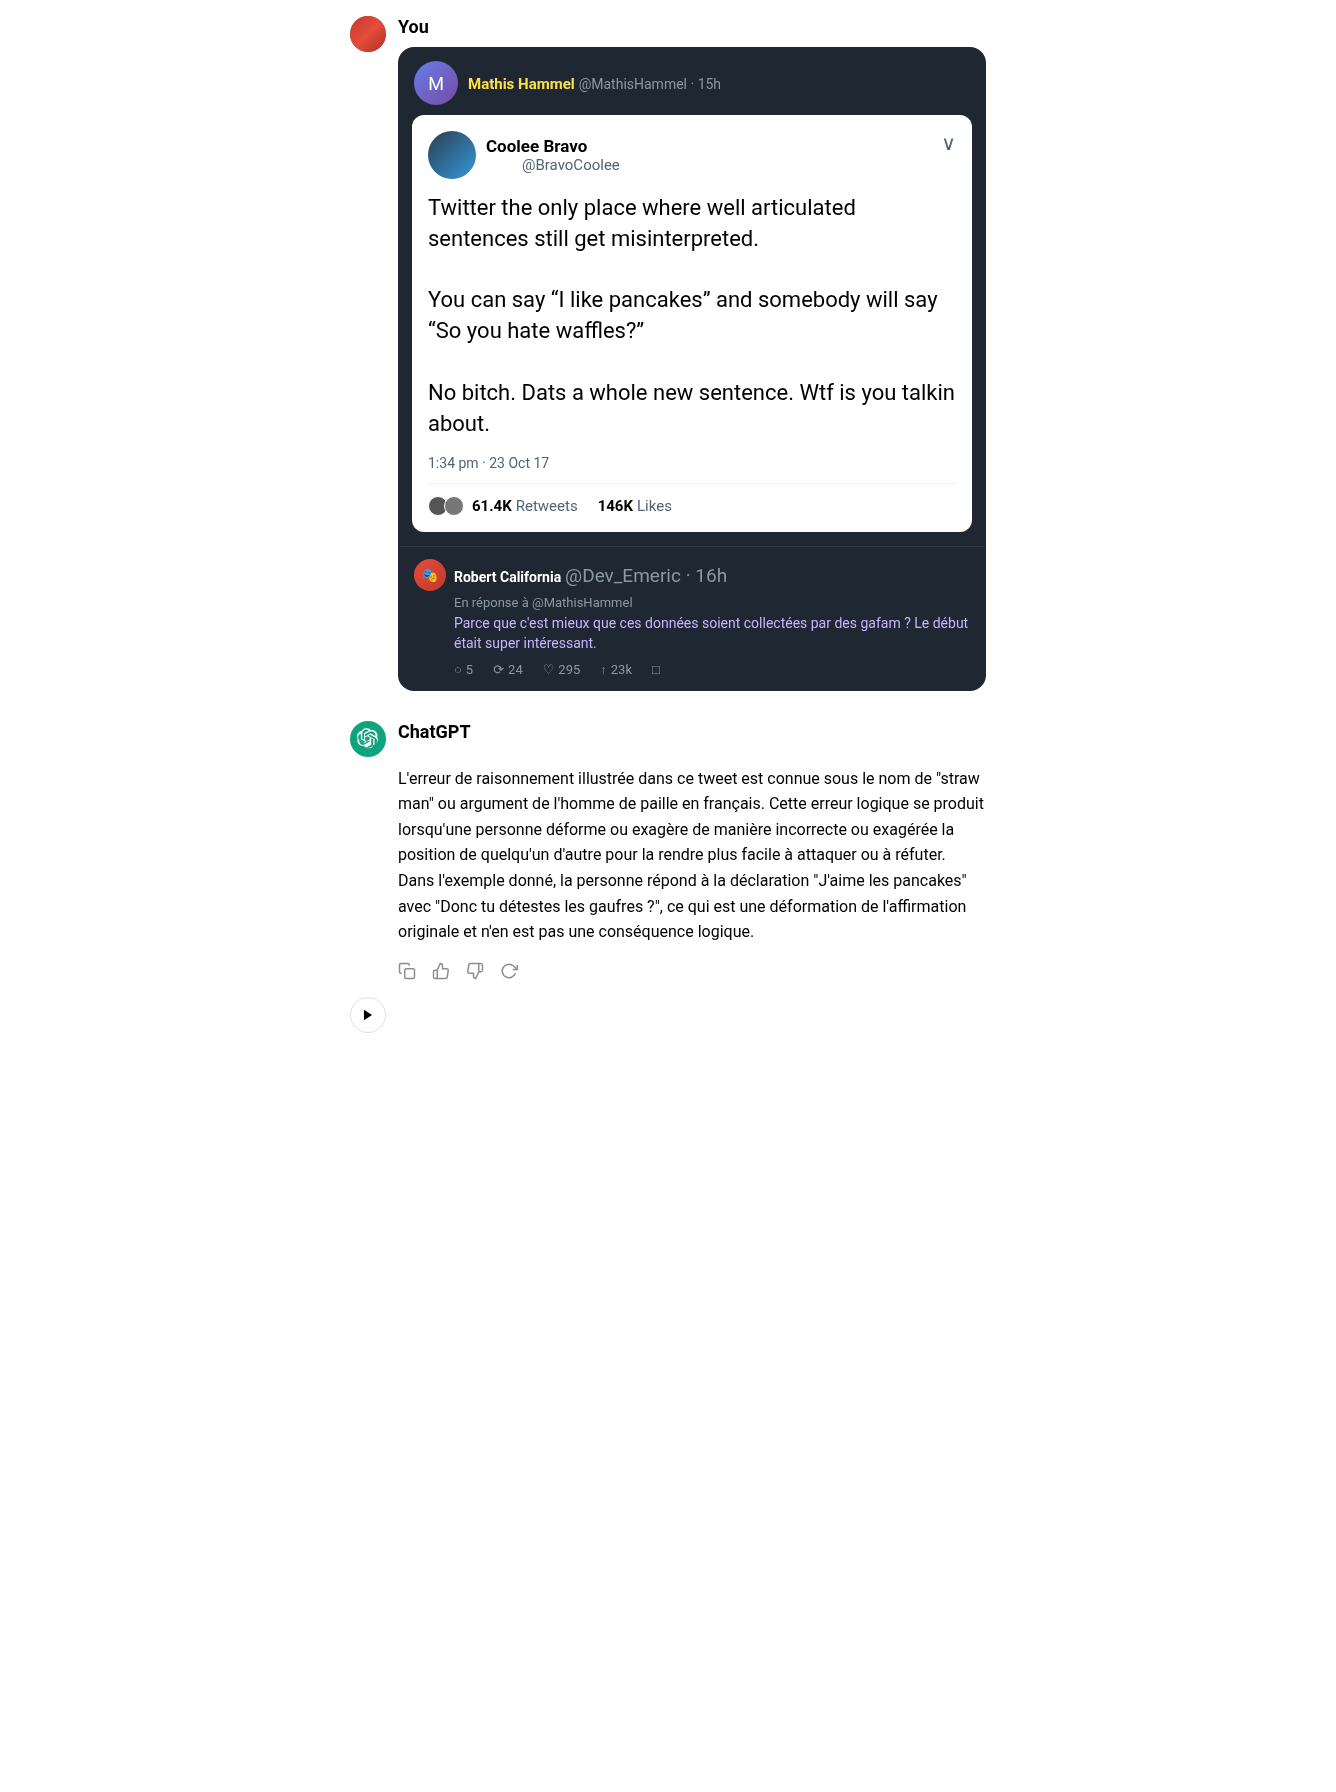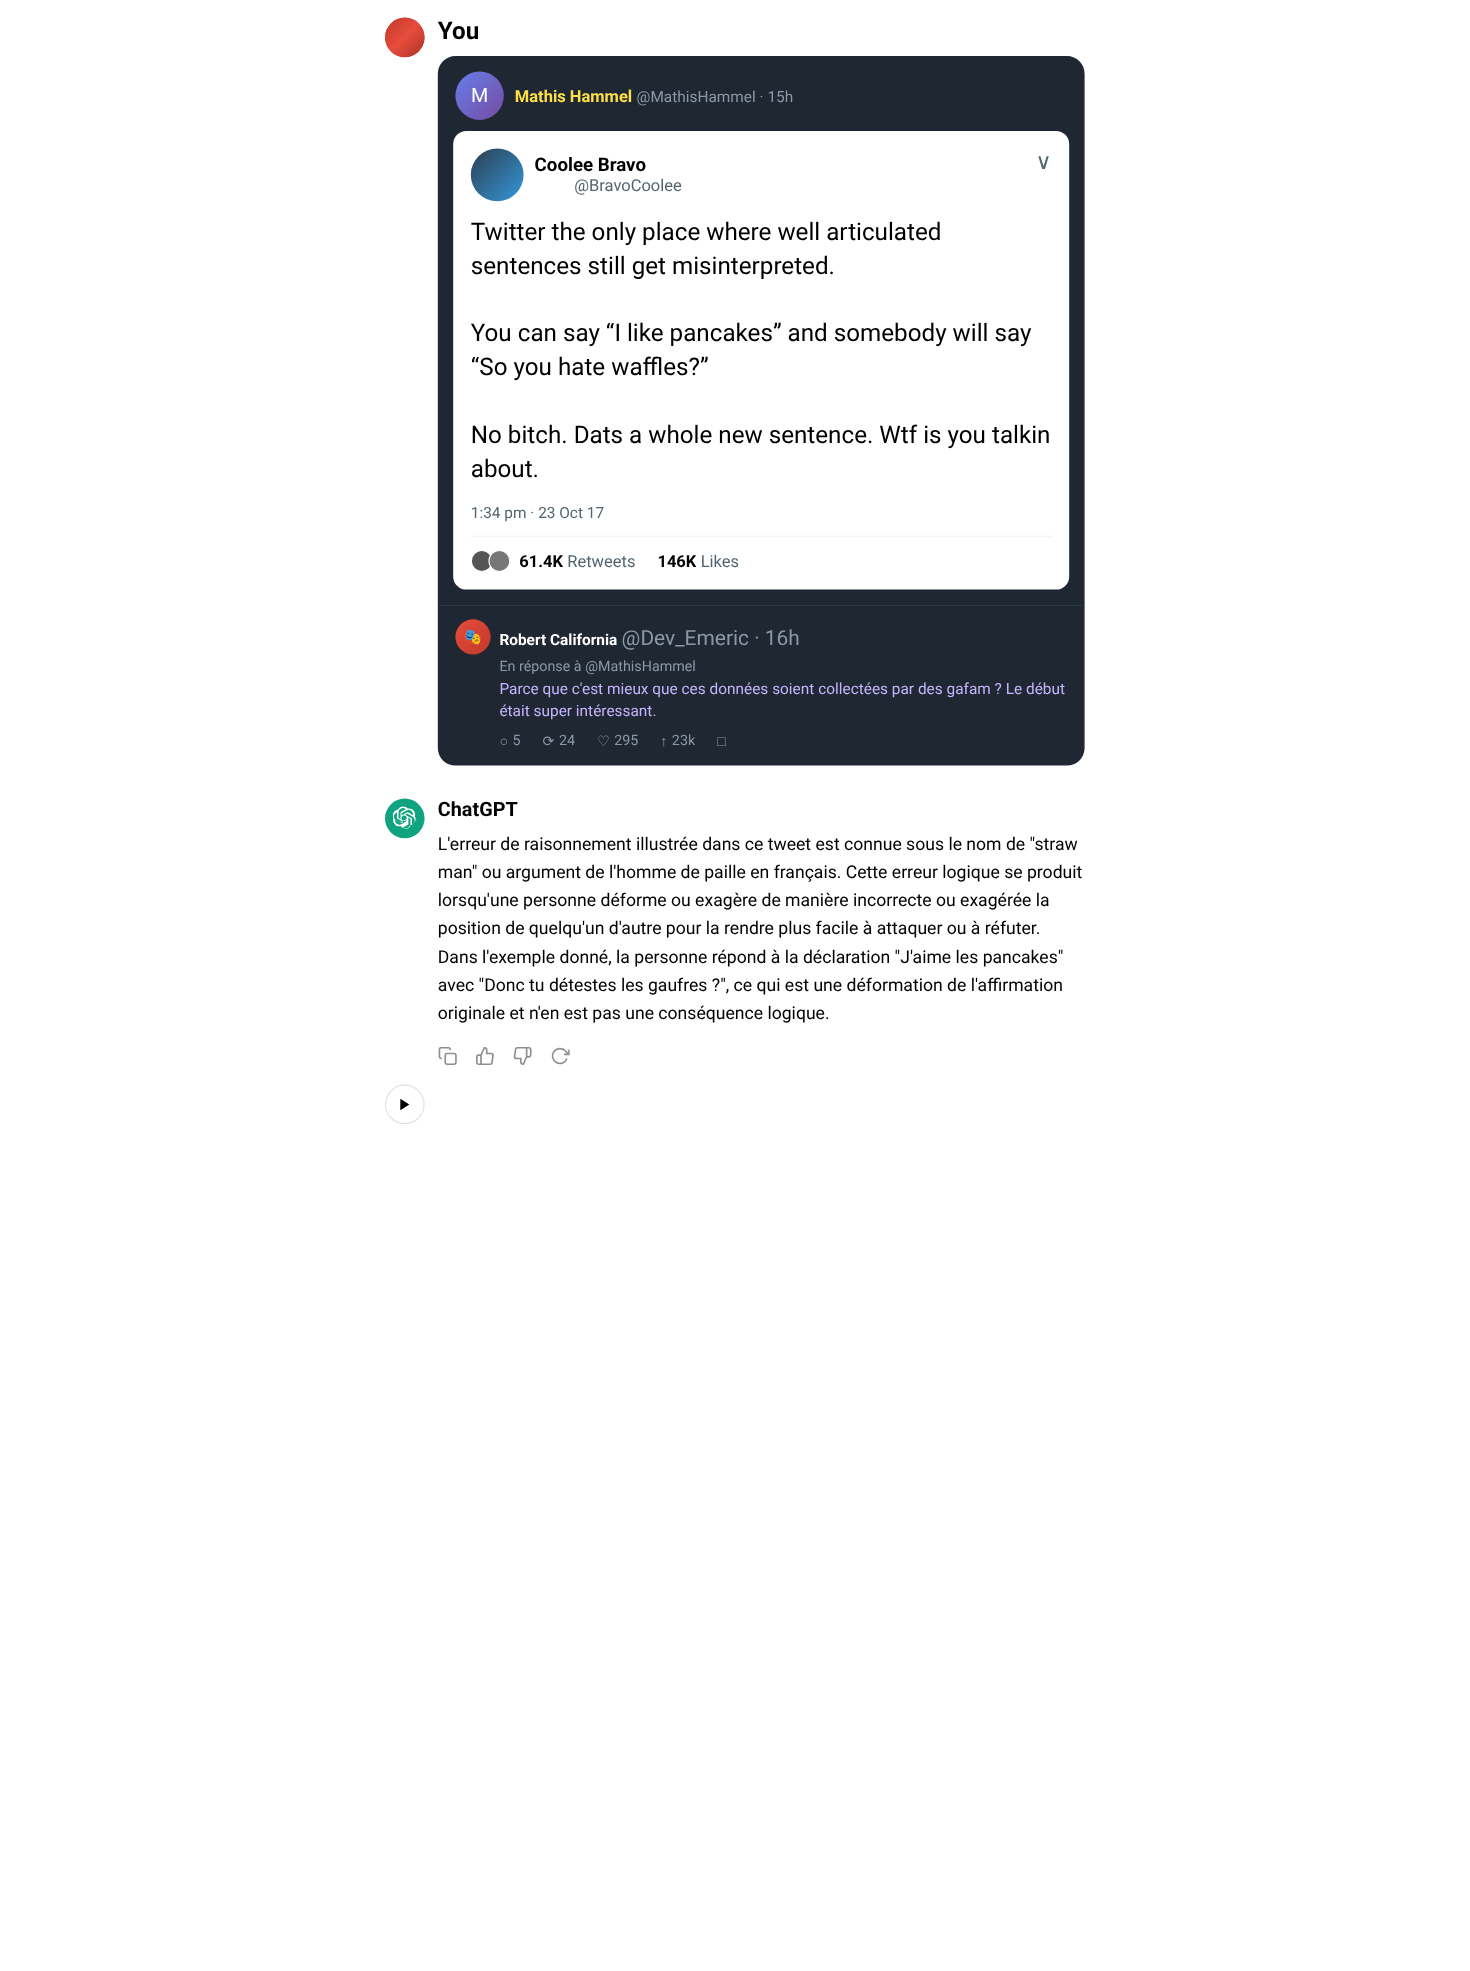--- a/index.html
+++ b/index.html
@@ -34,21 +34,21 @@
       width: 36px;
       height: 36px;
       border-radius: 50%;
       background: linear-gradient(135deg, #c0392b 0%, #e74c3c 50%, #a93226 100%);
     }
     .user-content {
       flex: 1;
     }
     .user-name {
       font-weight: 700;
-      font-size: 22px;
+      font-size: 18px;
       margin-bottom: 10px;
       color: #000;
     }
 
     
     .tweet-card-outer {
       background: #1e2732;
       border-radius: 16px;
       overflow: hidden;
       margin-bottom: 10px;
@@ -254,21 +254,21 @@
       width: 22px;
       height: 22px;
     }
     .chatgpt-content {
       flex: 1;
     }
     .chatgpt-name {
       font-weight: 700;
       font-size: 18px;
       color: #000;
-      margin-bottom: 8px;
+      margin-bottom: 24px;
     }
     .chatgpt-response {
       font-size: 16px;
       line-height: 1.6;
       color: #000;
       margin-bottom: 16px;
     }
 
     
     .audio-section {

